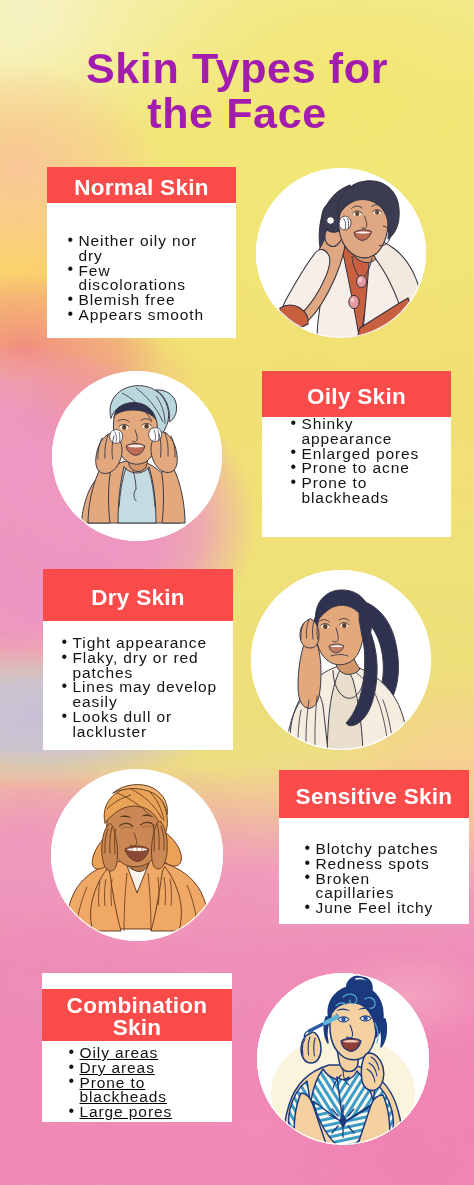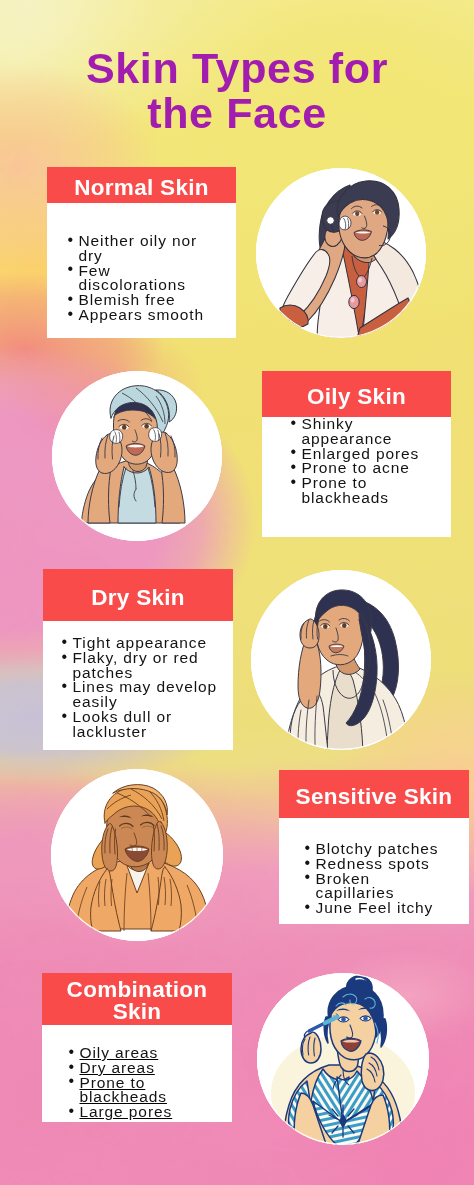--- a/index.html
+++ b/index.html
@@ -46,21 +46,21 @@
   #card1{left:262px;top:371px;width:189px;height:166px;}
   #card1 .card-head{height:46px;}
   #card1 .card-body{top:46px;left:28px;width:144px;}
   #card2{left:43px;top:569px;width:190px;height:181px;}
   #card2 .card-head{height:52px;}
   #card2 .card-body{top:52px;left:18px;width:164px;padding-top:15px;}
   #card3{left:247px;top:770px;width:190px;height:154px;margin-left:32px;}
   #card3 .card-head{height:48px;}
   #card3 .card-body{top:48px;left:25px;width:142px;padding-top:24px;}
   #card4{left:42px;top:973px;width:190px;height:149px;}
-  #card4 .card-head{height:52px;padding:4px 22px 0;}
+  #card4 .card-head{height:52px;padding:4px 22px 0;margin-top:16px;}
   #card4 .card-body{top:52px;left:26px;width:132px;padding-top:21px;text-decoration:underline;}
 
   #circ0{left:256px;top:168px;width:170px;height:170px;}
   #circ1{left:52px;top:371px;width:170px;height:170px;}
   #circ2{left:251px;top:570px;width:180px;height:180px;}
   #circ3{left:51px;top:769px;width:172px;height:172px;}
   #circ4{left:257px;top:973px;width:172px;height:172px;}
   .card-head{background:#FA4B4B;}
   #title{top:46px;}
 </style>

